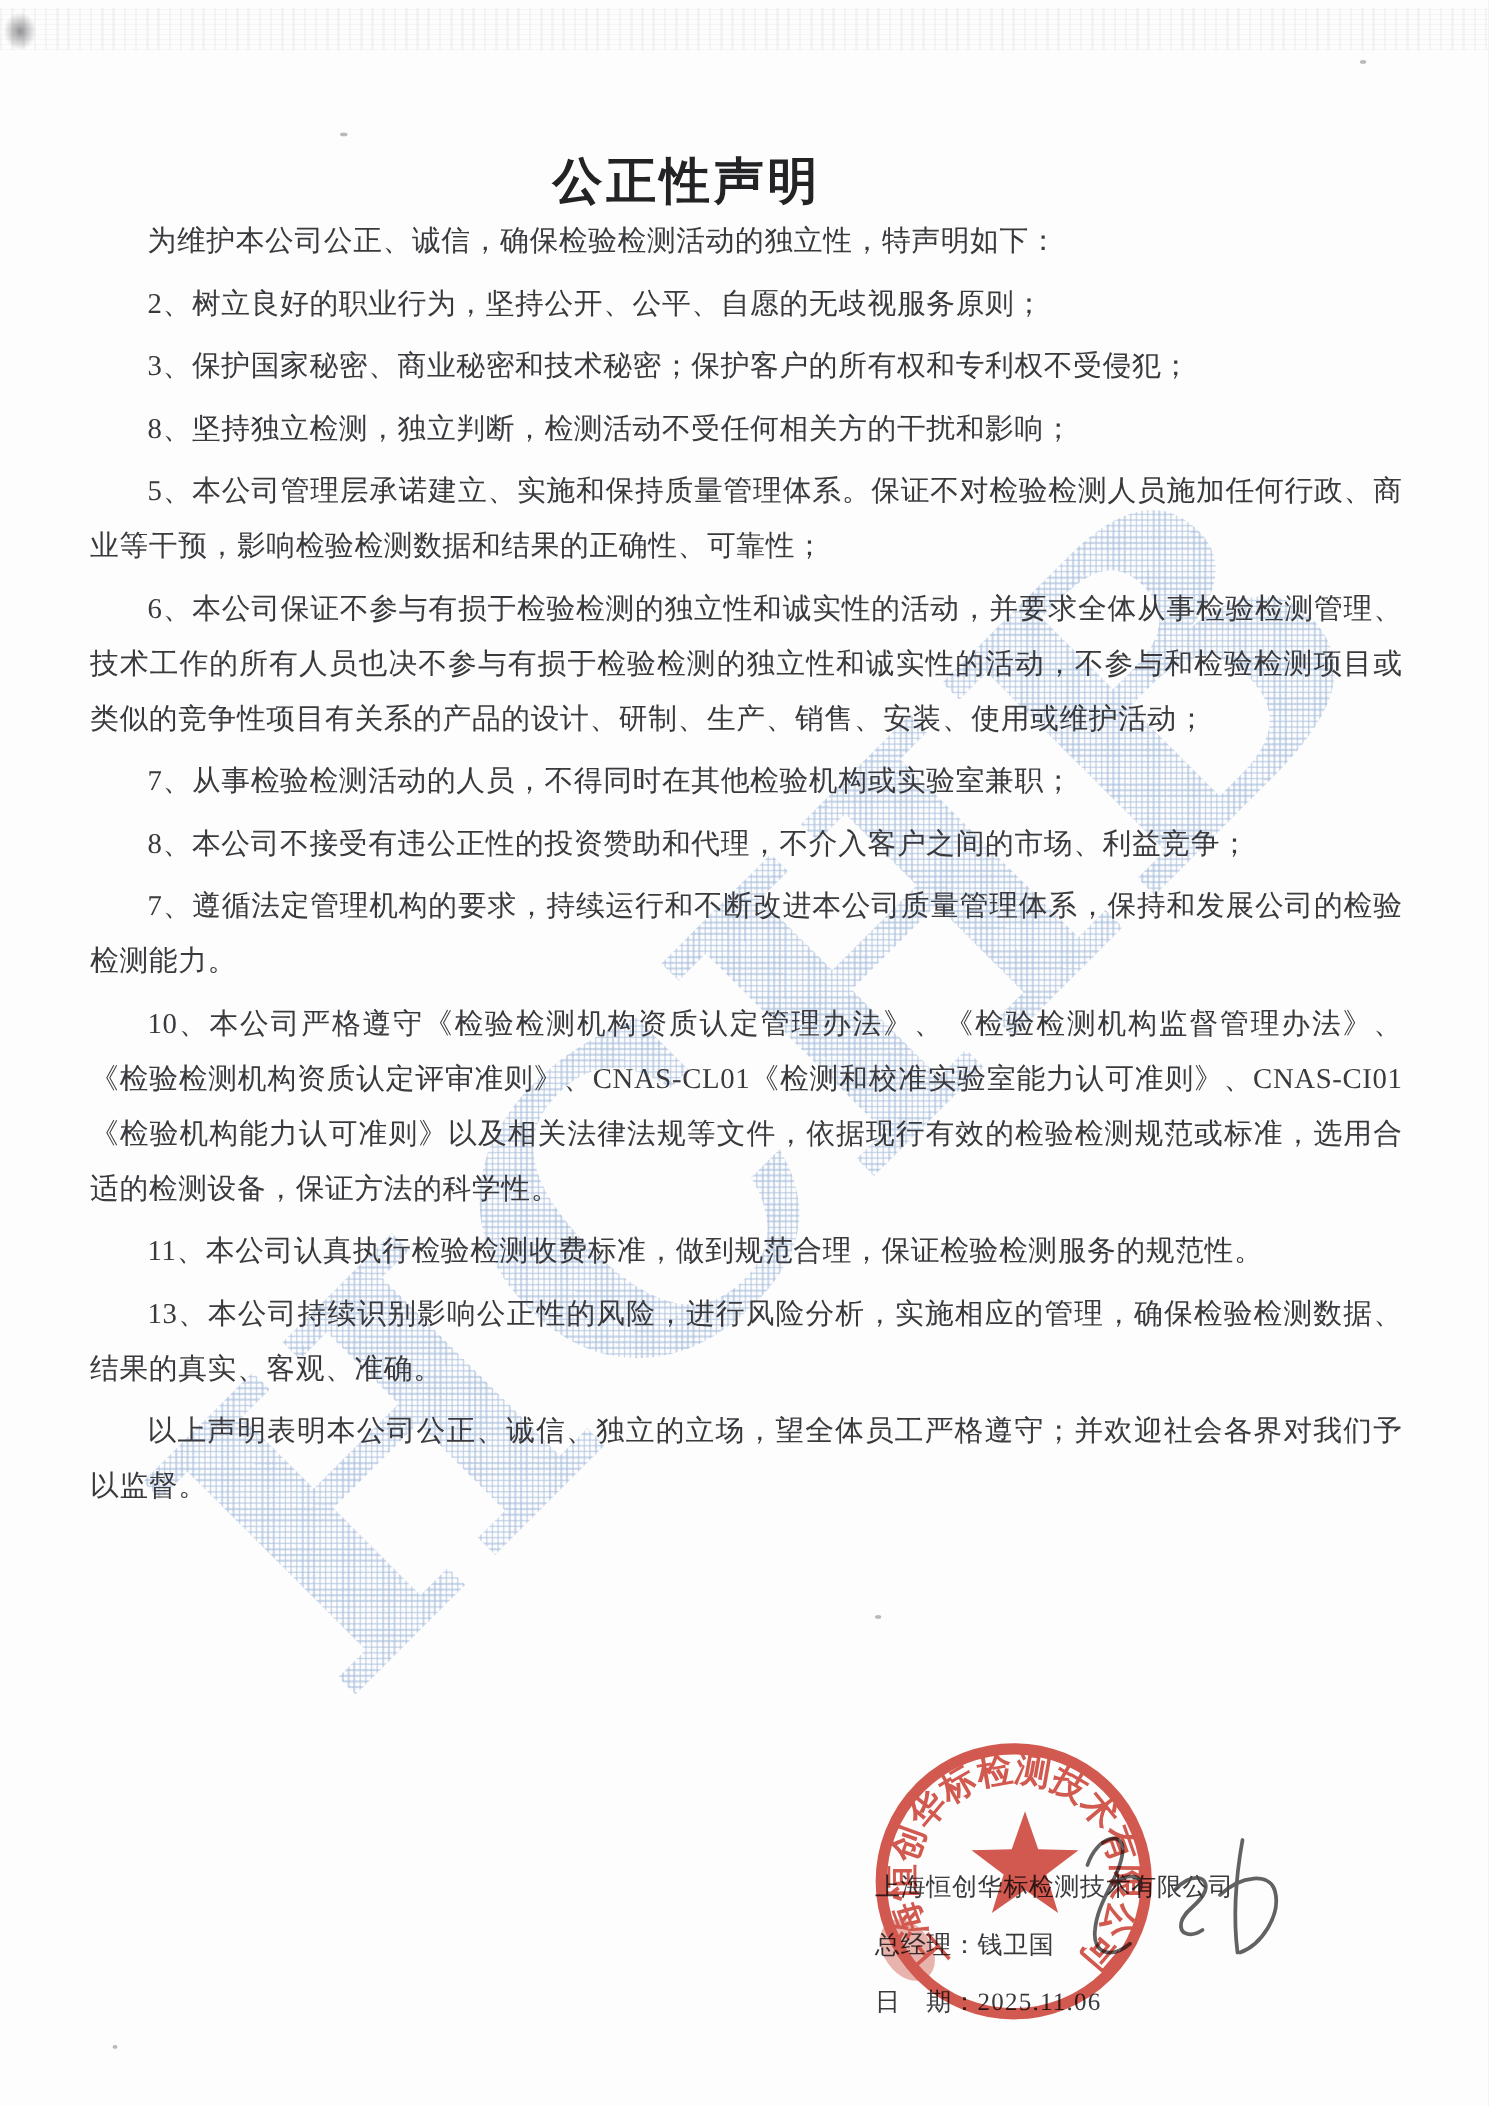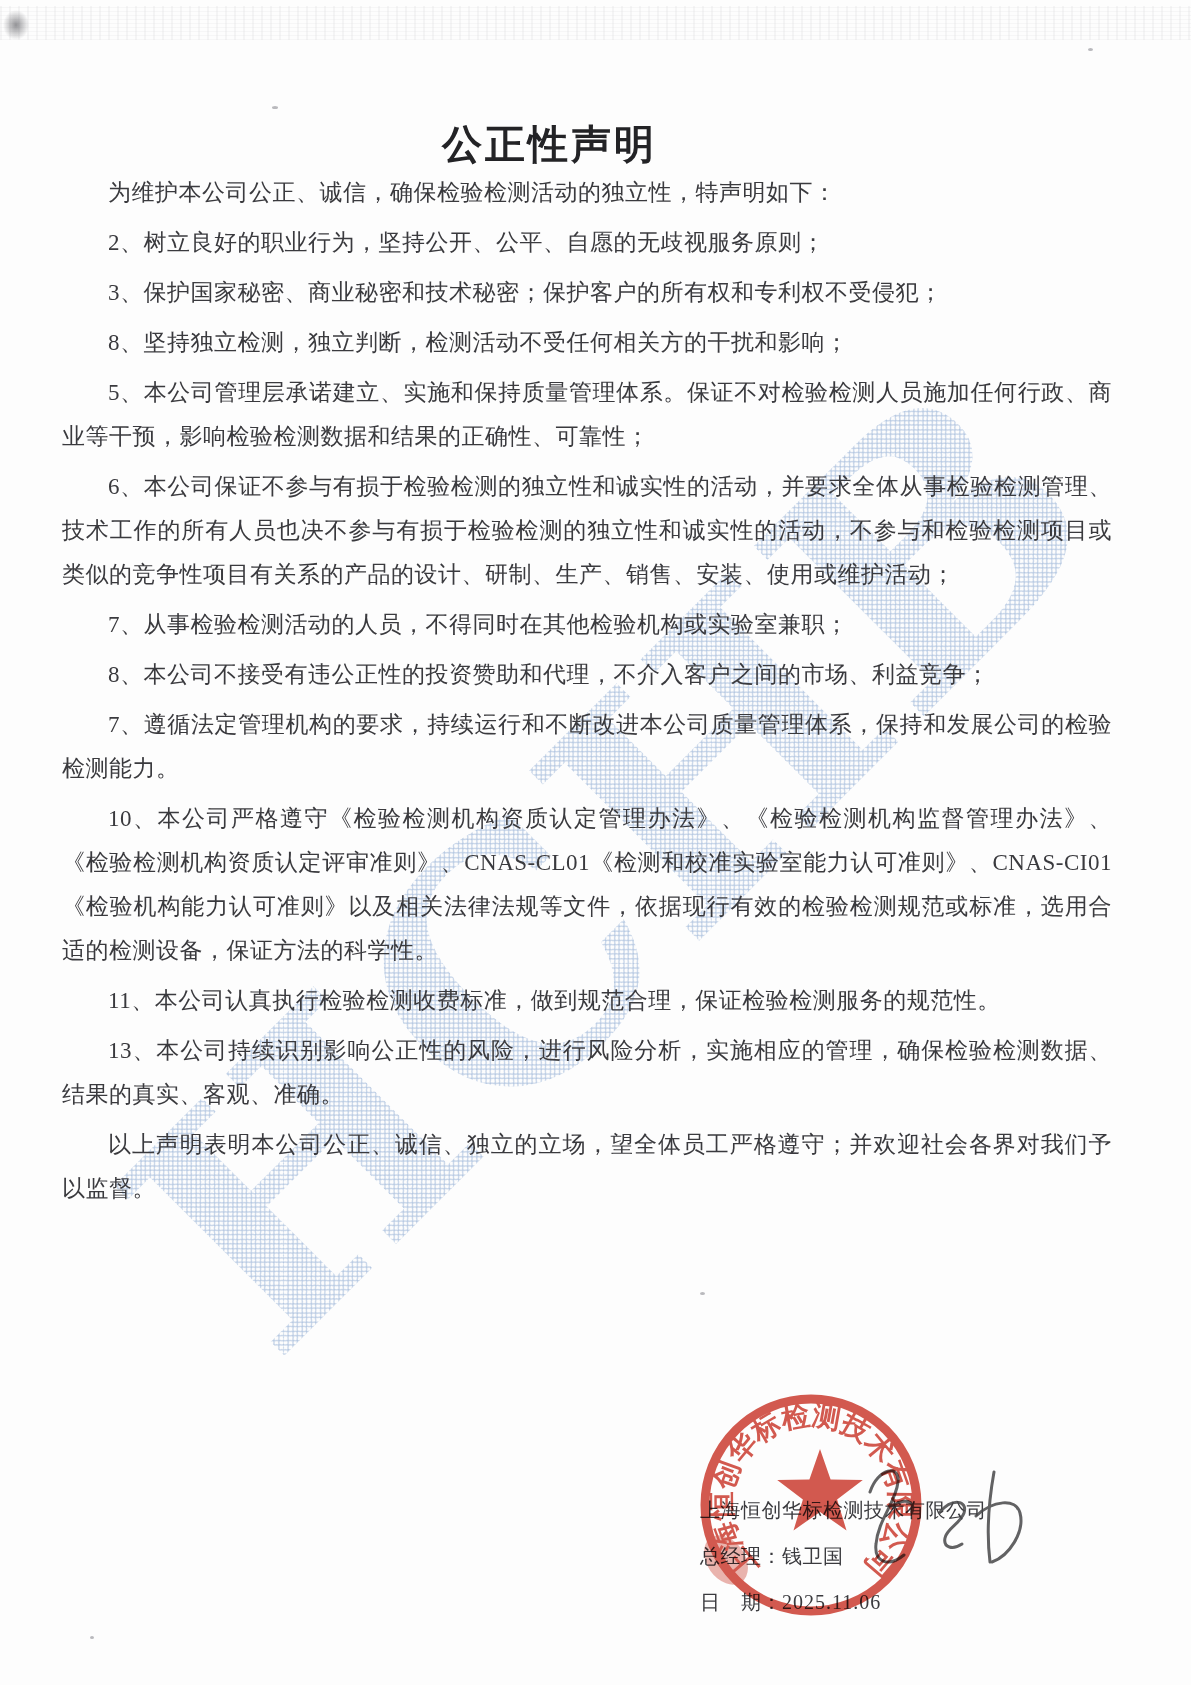--- a/index.html
+++ b/index.html
@@ -46,21 +46,21 @@
   }
 
   .title{
     position:absolute;top:113px;left:0;width:100%;
     box-sizing:border-box;padding-right:100px;
     margin:4px;text-align:center;
     font-size:40px;font-weight:700;letter-spacing:3px;color:#232326;
     z-index:2;
   }
   .content{
-    position:absolute;left:62px;top:171px;width:1050px;z-index:2;
+    position:absolute;left:72px;top:171px;width:1050px;z-index:2;
   }
   .content p{
     margin:0 0 6px 0;
     font-size:23px;line-height:44px;letter-spacing:.5px;
     text-indent:2em;text-align:justify;
   }
   .sig-block{
     position:absolute;left:700px;top:1487px;z-index:2;
     font-size:20px;line-height:46px;letter-spacing:.5px;color:#3a3a3e;
   }

